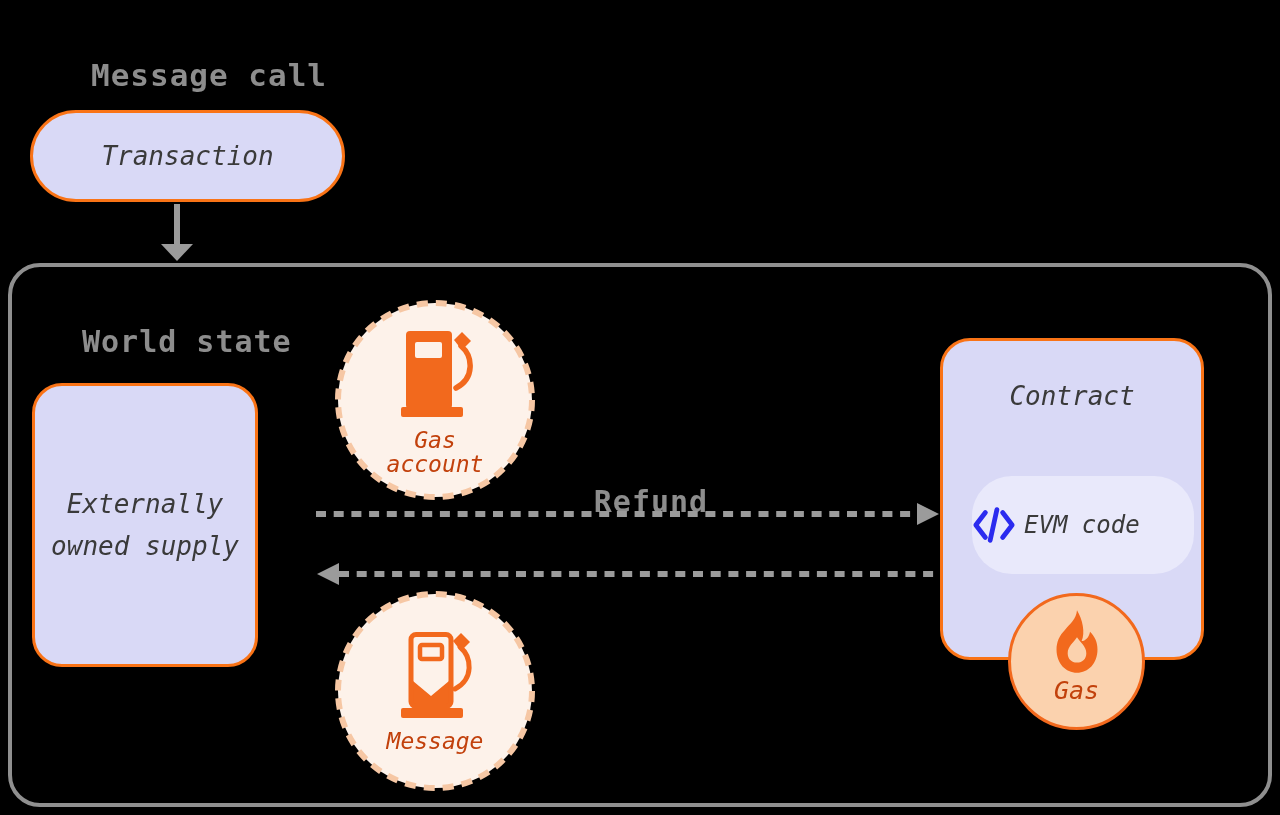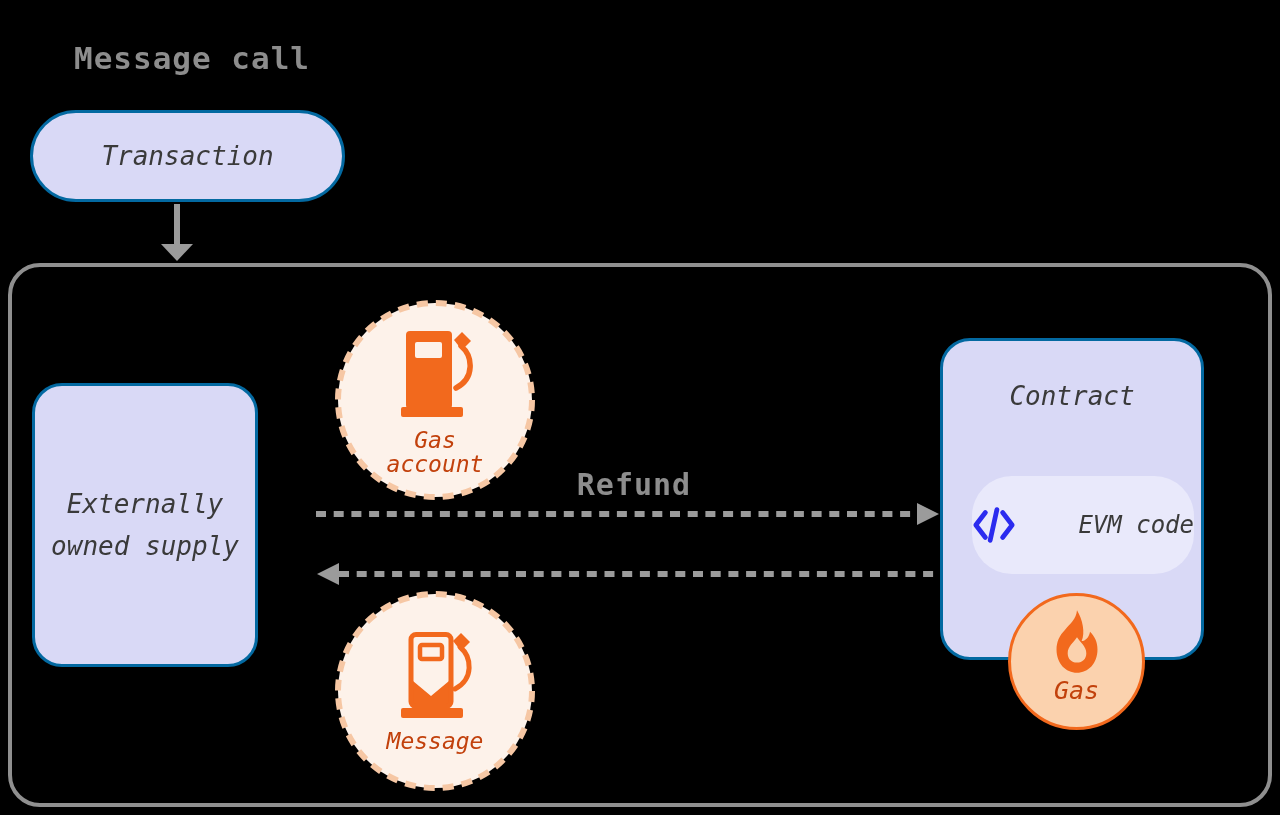--- a/index.html
+++ b/index.html
@@ -4,44 +4,44 @@
 <style>
   html,body{margin:0;padding:0;background:#000;}
   .canvas{
     position:relative;width:1280px;height:815px;background:#000;overflow:hidden;
     font-family:"DejaVu Sans Mono","Liberation Mono",monospace;
   }
   .abs{position:absolute;}
   
   .heading{
     color:#8d8d8d;font-weight:bold;font-size:30px;line-height:32px;
-    letter-spacing:1px;white-space:nowrap;margin:0;
+    letter-spacing:1px;white-space:nowrap;margin:17px;
   }
   
   .node{
-    background:#d9d9f6;border:3px solid #0369a1;box-sizing:border-box;
+    background:#d9d9f6;border:3px solid #f97316;box-sizing:border-box;
     display:flex;align-items:center;justify-content:center;
   }
   .node-label{
     color:#3a3a3a;font-style:italic;font-size:26px;line-height:42px;
     text-align:center;white-space:nowrap;
   }
   .tx-node{left:30px;top:110px;width:315px;height:92px;border-radius:46px;}
   .eoa-node{left:32px;top:383px;width:226px;height:284px;border-radius:30px;}
   .contract-node{left:940px;top:338px;width:264px;height:322px;border-radius:30px;}
   .contract-title{position:absolute;left:0;top:34px;width:100%;}
   
   .world-state{
     left:8px;top:263px;width:1264px;height:544px;box-sizing:border-box;
     border:4px solid #8f8f8f;border-radius:32px;background:transparent;
   }
   
   .evm-pill{
     position:absolute;left:29px;top:135px;width:222px;height:98px;border-radius:40px;
-    background:#e9e9fb;display:flex;align-items:center;justify-content:space-between;gap:24px;
+    background:#e9e9fb;display:flex;align-items:center;justify-content:flex-start;gap:8px;
   }
   .evm-label{color:#3a3a3a;font-style:italic;font-size:24px;white-space:nowrap;}
   
   .dash-circle{width:210px;height:210px;}
   .dash-circle svg.ring{position:absolute;left:0;top:0;}
   .circle-label{
     position:absolute;left:0;width:100%;text-align:center;color:#c2410c;
     font-style:italic;font-size:23px;line-height:23.5px;white-space:nowrap;
   }
   
@@ -63,20 +63,21 @@
   <div class="abs node tx-node">
     <span class="node-label">Transaction</span>
   </div>
 
   <svg class="abs icon" style="left:158px;top:203px;" width="38" height="60" viewBox="0 0 38 60">
     <line x1="19" y1="1" x2="19" y2="43" stroke="#9b9b9b" stroke-width="6"></line>
     <polygon points="3,41 35,41 19,58" fill="#9b9b9b"></polygon>
   </svg>
 
   <div class="abs world-state"></div>
+  <div class="abs heading" style="left:65px;top:309px;">World state</div>
 
   <div class="abs node eoa-node">
     <div class="node-label">
       <div>Externally</div>
       <div>owned supply</div>
     </div>
   </div>
 
   <div class="abs dash-circle" style="left:330px;top:295px;">
     <svg class="ring" width="210" height="210" viewBox="0 0 210 210">

